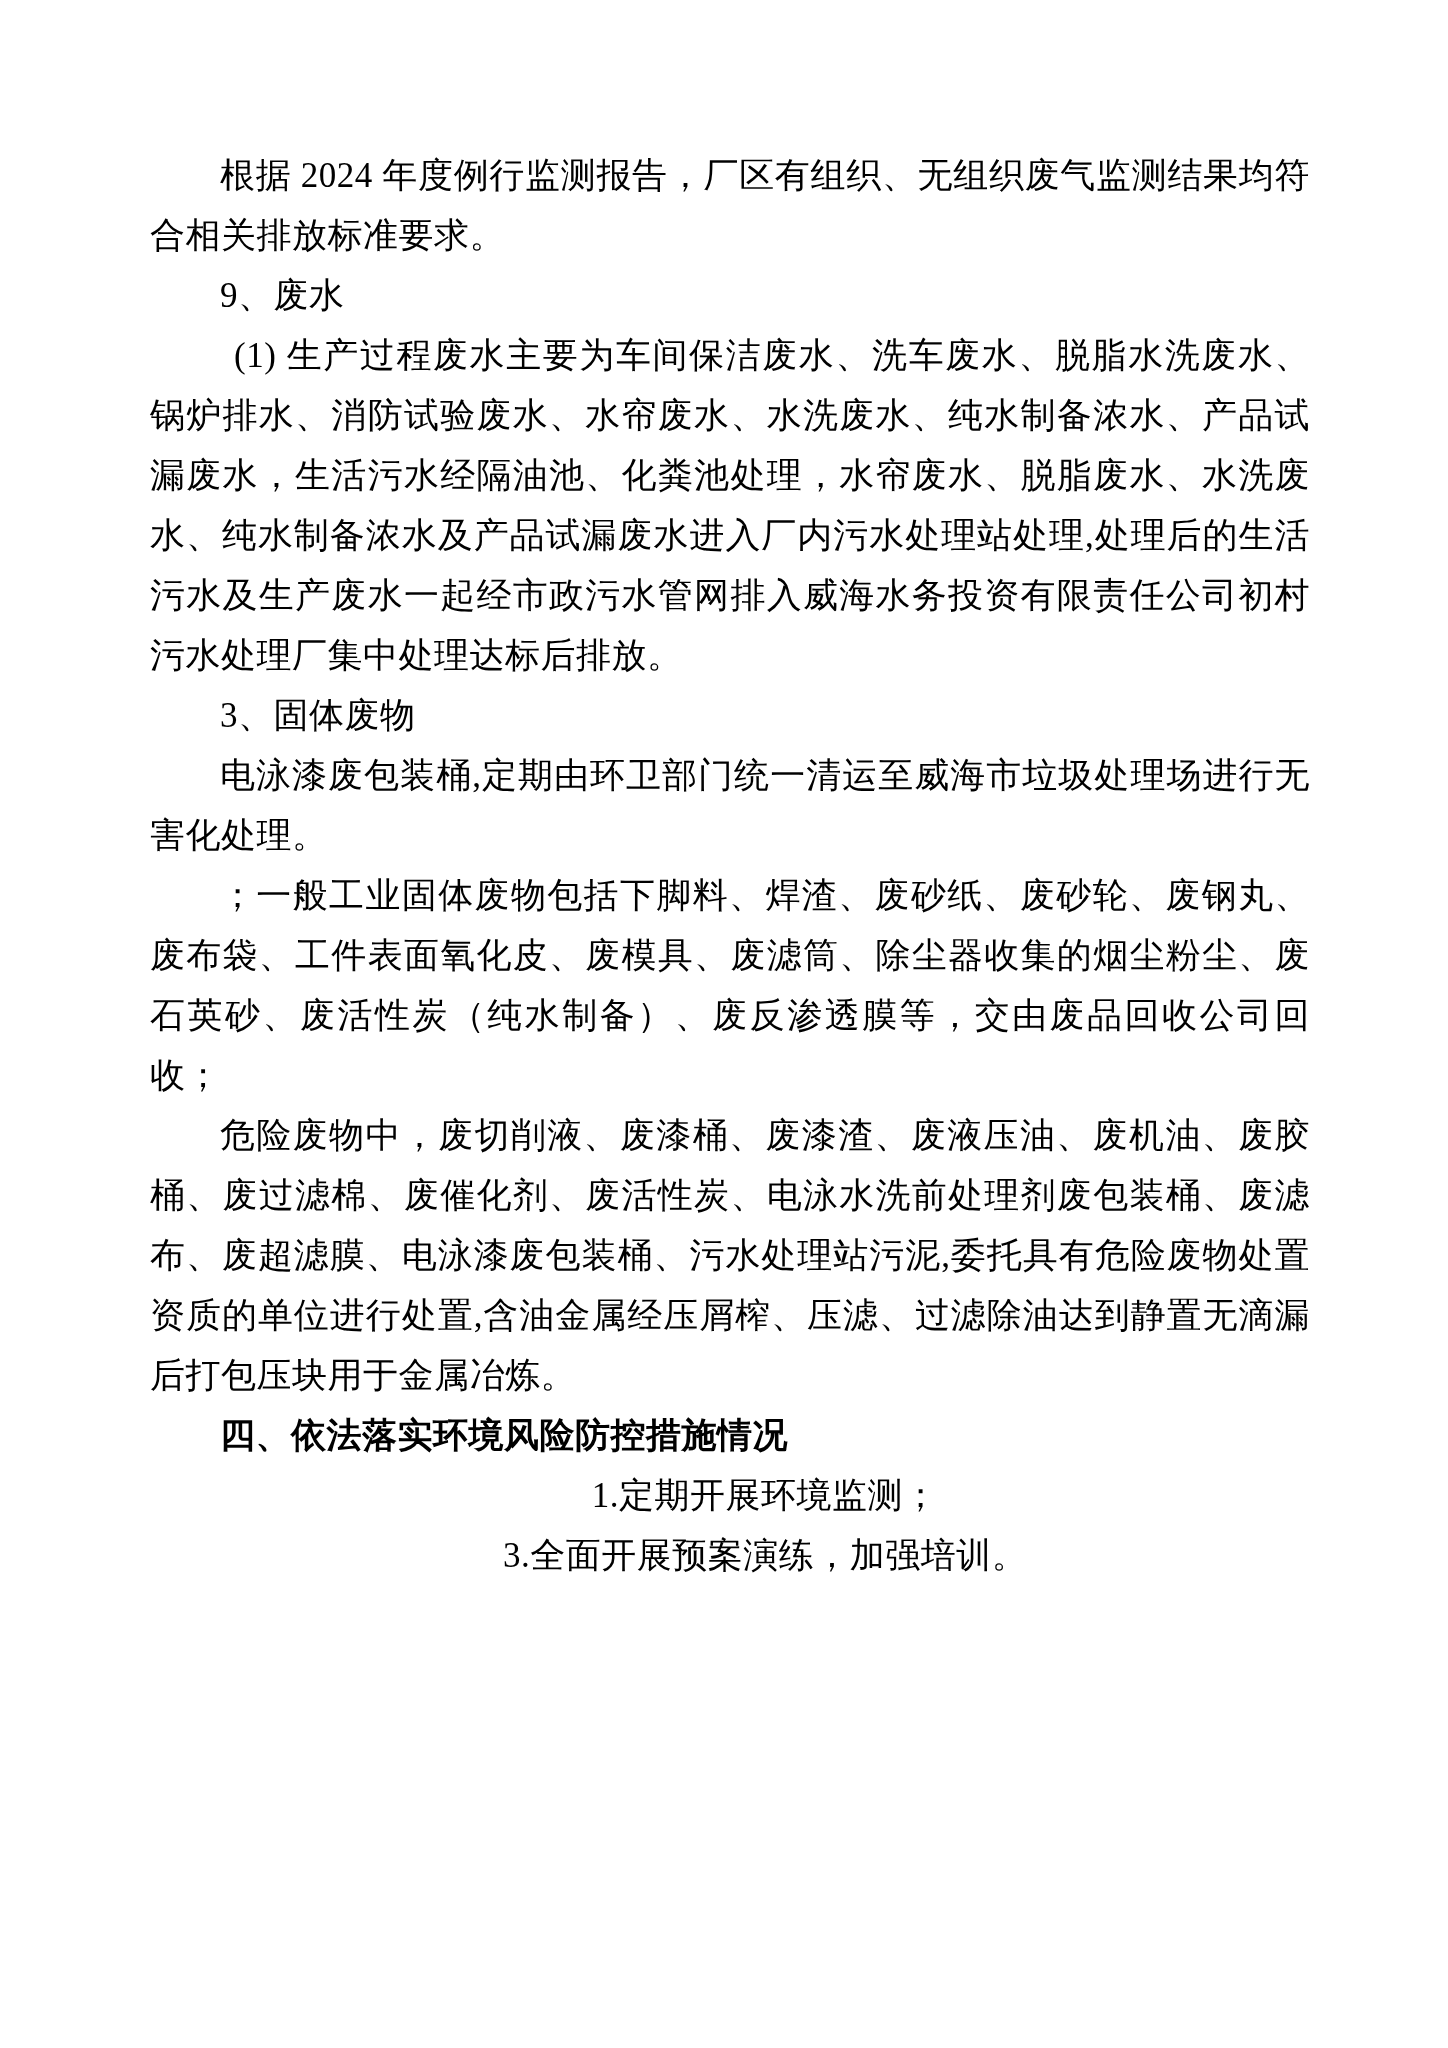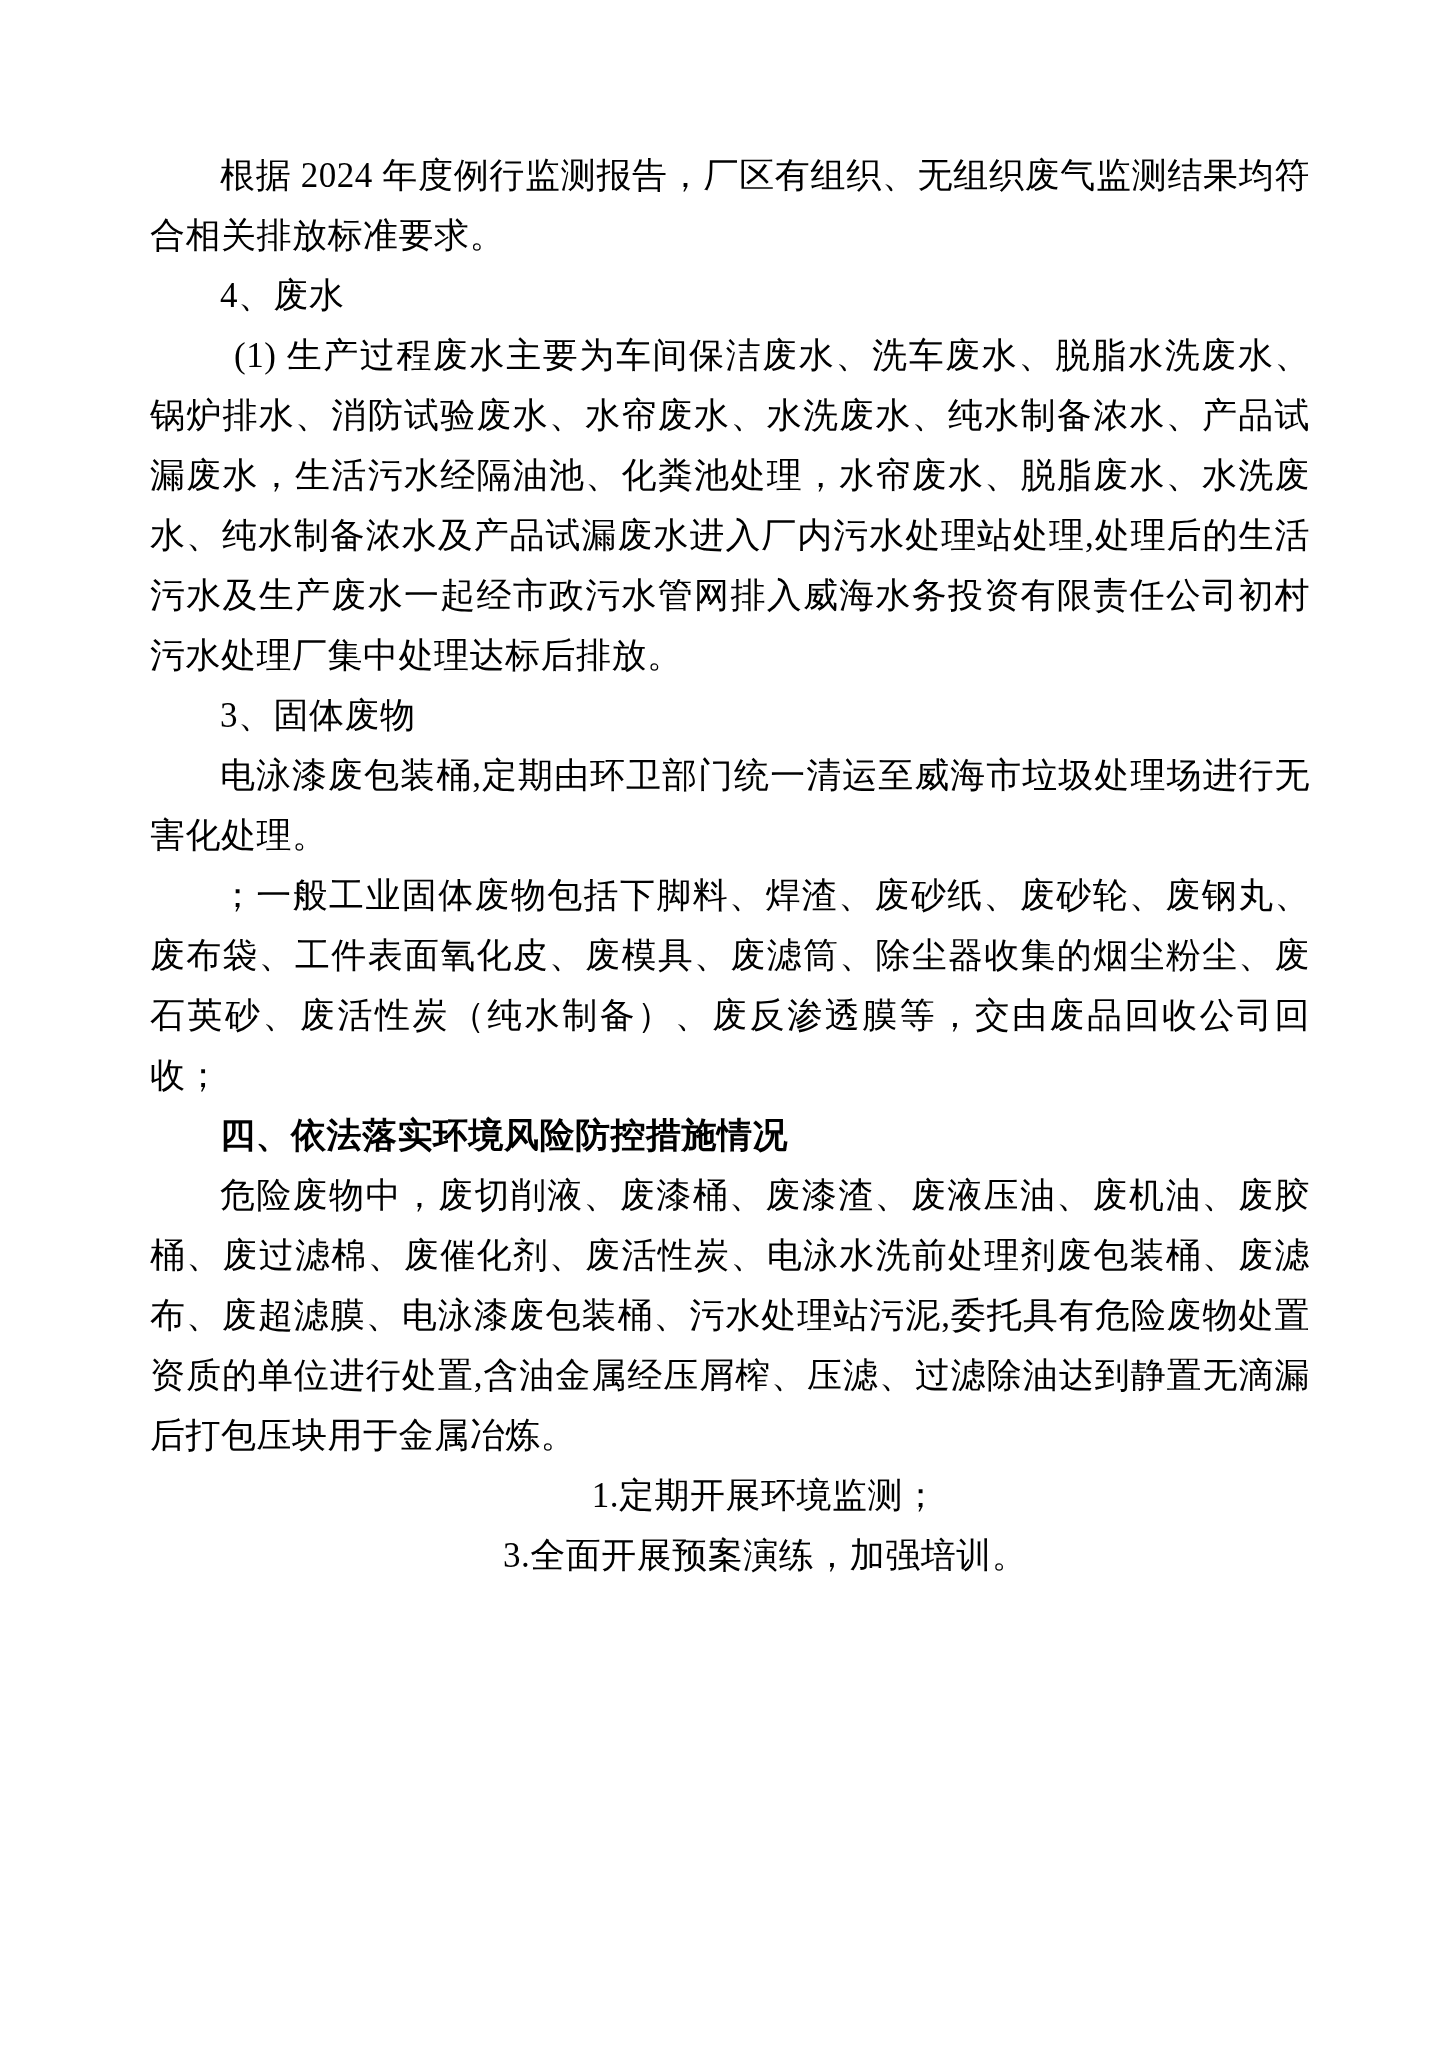--- a/index.html
+++ b/index.html
@@ -41,23 +41,23 @@
   .para.list-item {
     text-align: center;
   }
 </style>
 </head>
 <body>
 
 <div class="page">
   <div class="doc-body">
     <p class="para">根据 2024 年度例行监测报告，厂区有组织、无组织废气监测结果均符合相关排放标准要求。</p>
-    <p class="para">4、废水</p>
+    <p class="para">9、废水</p>
     <p class="para indent-paren">(1) 生产过程废水主要为车间保洁废水、洗车废水、脱脂水洗废水、锅炉排水、消防试验废水、水帘废水、水洗废水、纯水制备浓水、产品试漏废水，生活污水经隔油池、化粪池处理，水帘废水、脱脂废水、水洗废水、纯水制备浓水及产品试漏废水进入厂内污水处理站处理,处理后的生活污水及生产废水一起经市政污水管网排入威海水务投资有限责任公司初村污水处理厂集中处理达标后排放。</p>
     <p class="para">3、固体废物</p>
     <p class="para">电泳漆废包装桶,定期由环卫部门统一清运至威海市垃圾处理场进行无害化处理。</p>
     <p class="para">；一般工业固体废物包括下脚料、焊渣、废砂纸、废砂轮、废钢丸、废布袋、工件表面氧化皮、废模具、废滤筒、除尘器收集的烟尘粉尘、废石英砂、废活性炭（纯水制备）、废反渗透膜等，交由废品回收公司回收；</p>
+    <p class="para">危险废物中，废切削液、废漆桶、废漆渣、废液压油、废机油、废胶桶、废过滤棉、废催化剂、废活性炭、电泳水洗前处理剂废包装桶、废滤布、废超滤膜、电泳漆废包装桶、污水处理站污泥,委托具有危险废物处置资质的单位进行处置,含油金属经压屑榨、压滤、过滤除油达到静置无滴漏后打包压块用于金属冶炼。</p>
     <p class="para heading-bold">四、依法落实环境风险防控措施情况</p>
-    <p class="para">危险废物中，废切削液、废漆桶、废漆渣、废液压油、废机油、废胶桶、废过滤棉、废催化剂、废活性炭、电泳水洗前处理剂废包装桶、废滤布、废超滤膜、电泳漆废包装桶、污水处理站污泥,委托具有危险废物处置资质的单位进行处置,含油金属经压屑榨、压滤、过滤除油达到静置无滴漏后打包压块用于金属冶炼。</p>
     <p class="para list-item">1.定期开展环境监测；</p>
     <p class="para list-item">3.全面开展预案演练，加强培训。</p>
   </div>
 </div>
 
 </body></html>

